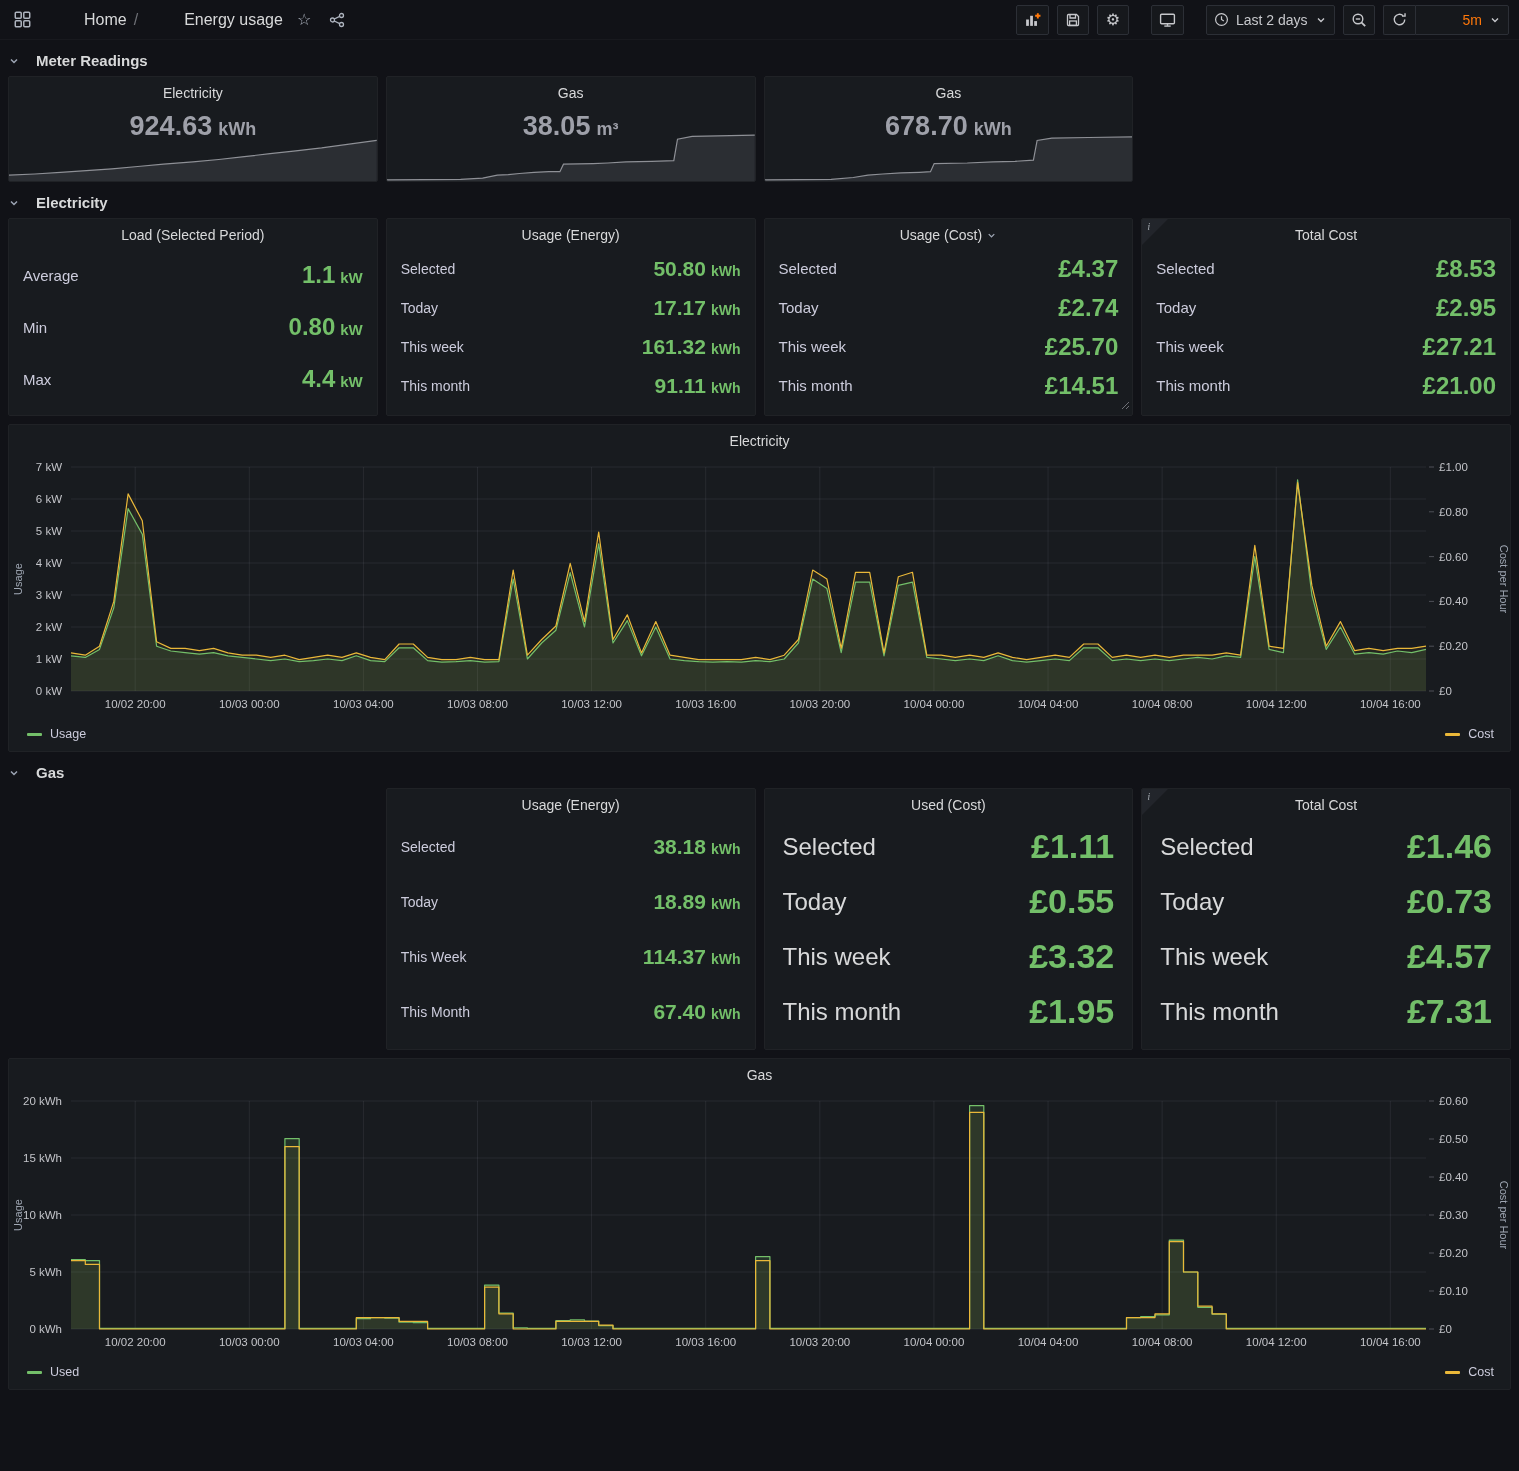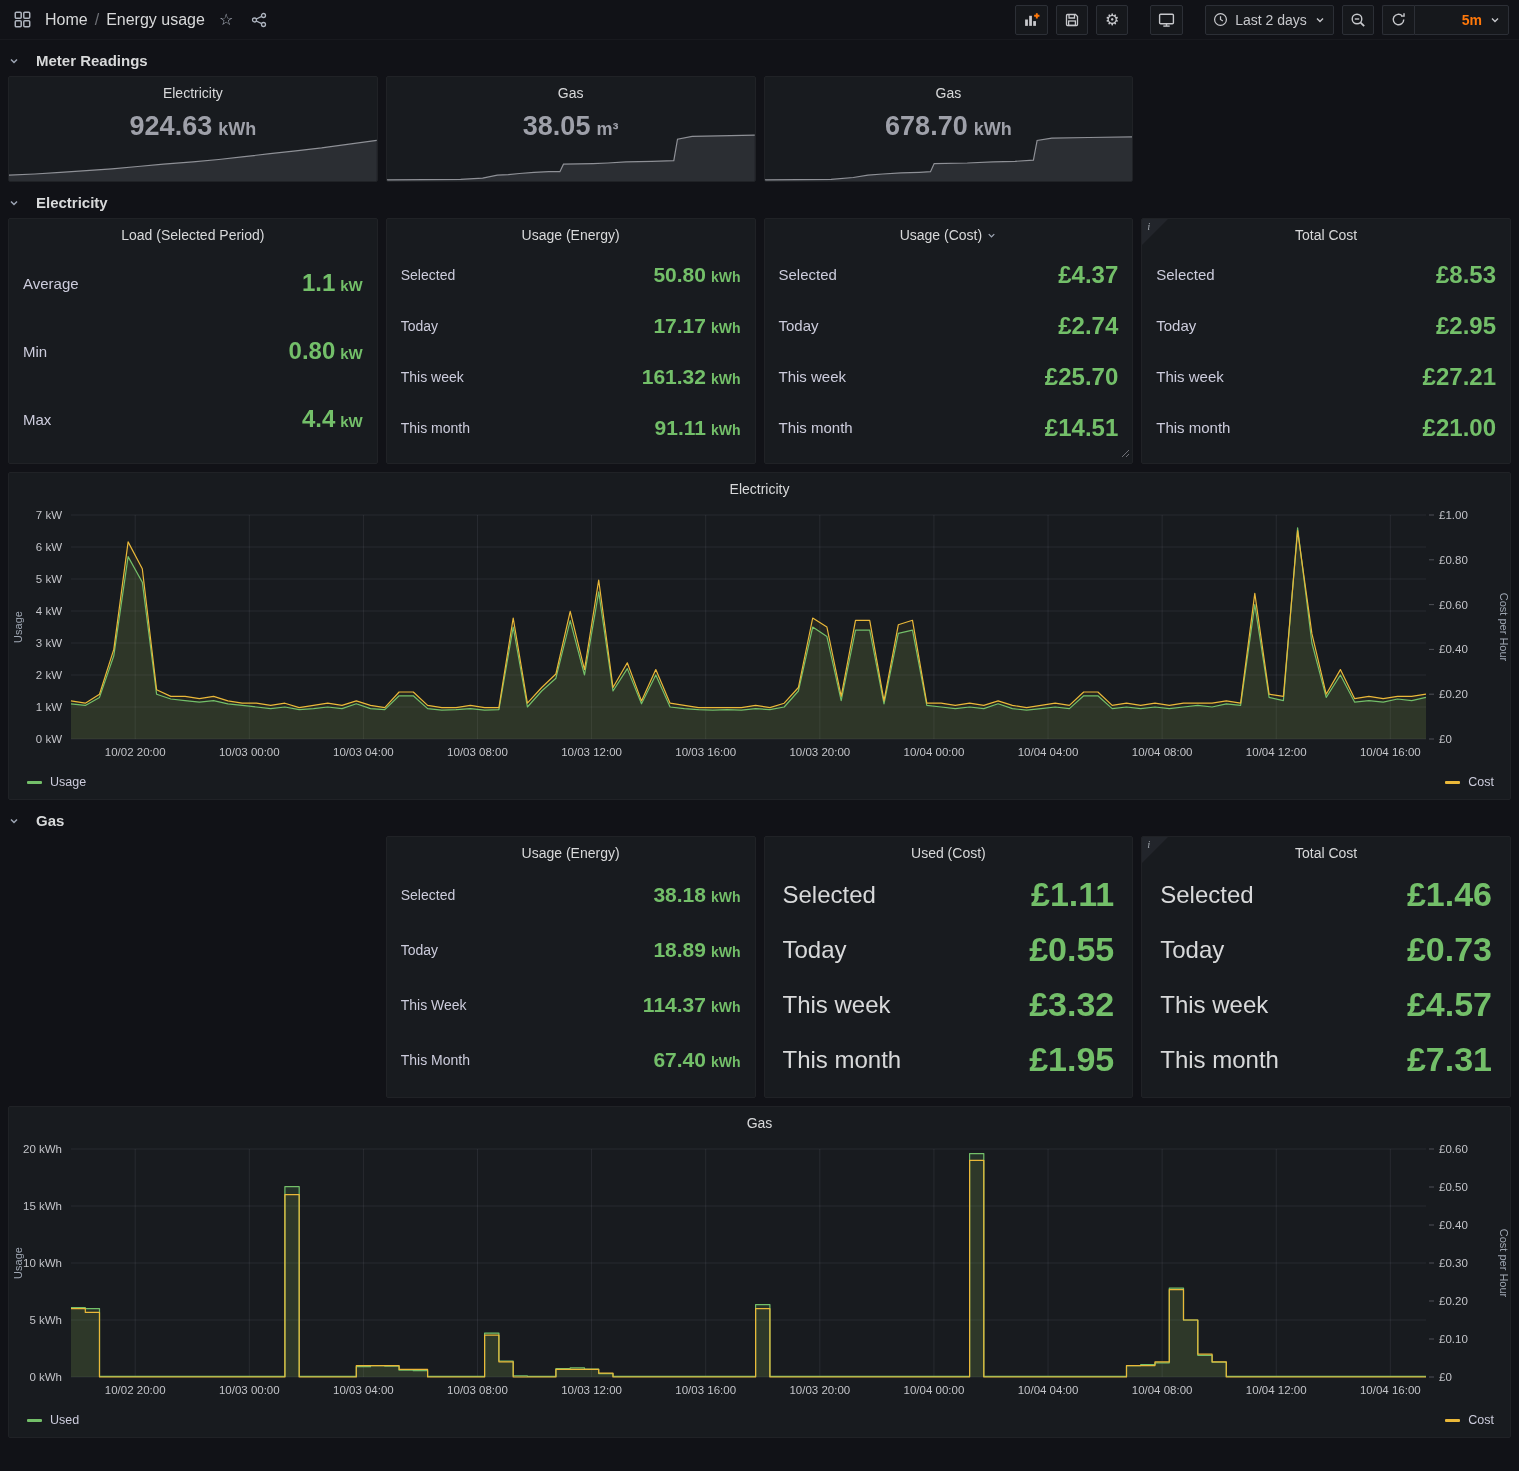--- a/index.html
+++ b/index.html
@@ -11,36 +11,36 @@
     font-family:"Liberation Sans","DejaVu Sans",sans-serif;
     font-size:14px;
   }
   
   .topnav {
     height:40px; display:flex; align-items:center; justify-content:space-between;
     padding:0 10px; border-bottom:1px solid rgba(255,255,255,0.03);
   }
   .nav-left { display:flex; align-items:center; gap:10px; }
   .breadcrumb { display:flex; align-items:center; gap:7px; font-size:16px; color:#d8d9da; }
-  .breadcrumb a { color:#d8d9da; text-decoration:none; cursor:pointer; }
+  .breadcrumb a { color:#d8d9da; text-decoration:none; cursor:pointer;margin-left:39px; }
   .breadcrumb .sep { color:#6e7076; }
   .icon-btn { background:none; border:none; color:#aeb4bf; padding:2px 4px; cursor:pointer;
     display:flex; align-items:center; font-size:16px; line-height:1; }
   .nav-right { display:flex; align-items:center; gap:8px; }
   .tool-btn {
     height:30px; min-width:32px; padding:0 7px;
     background:#16181c; border:1px solid #2c2f36; border-radius:2px;
     color:#c7c8cc; display:flex; align-items:center; justify-content:center; gap:7px;
     font-size:14px; font-family:inherit; cursor:pointer;
   }
   .tool-btn svg { flex:0 0 auto; }
   .btn-group { display:flex; }
   .btn-group .tool-btn:first-child { border-right:none; border-radius:2px 0 0 2px; }
   .btn-group .tool-btn:last-child { border-radius:0 2px 2px 0; }
-  .orange { color:#FF780A; font-weight:700;padding-left:40px; }
+  .orange { color:#FF780A; font-weight:400;padding-left:40px; }
   .gap6 { width:6px; }
   
   .section-header {
     display:flex; align-items:center; gap:16px;
     padding:12px 8px 7px 8px; color:#d8d9da; font-weight:700; font-size:15px;
     cursor:pointer;
   }
   .section-header svg { color:#9da5b3; }
   .row { display:grid; grid-template-columns:repeat(4,1fr); gap:8px; margin:0 8px; }
   .chart-row { margin:8px 8px 0 8px; }
@@ -222,21 +222,21 @@
     </section>
     <div></div>
   </div>
 
   <div class="section-header">
     <svg width="12" height="12" viewBox="0 0 16 16" fill="none" stroke="currentColor" stroke-width="2">
         <path d="M4 6 L8 10 L12 6"></path>
       </svg>
     <span>Electricity</span>
   </div>
-  <div class="row" style="height:246px;">
+  <div class="row" style="height:198px;">
     <section class="panel">
       <div class="panel-title">Load (Selected Period)</div>
       <div class="stat-body">
         <div class="statrow">
           <span class="lbl">Average</span>
           <span class="val"><span>1.1</span><span class="u">kW</span></span>
         </div>
         <div class="statrow">
           <span class="lbl">Min</span>
           <span class="val"><span>0.80</span><span class="u">kW</span></span>

